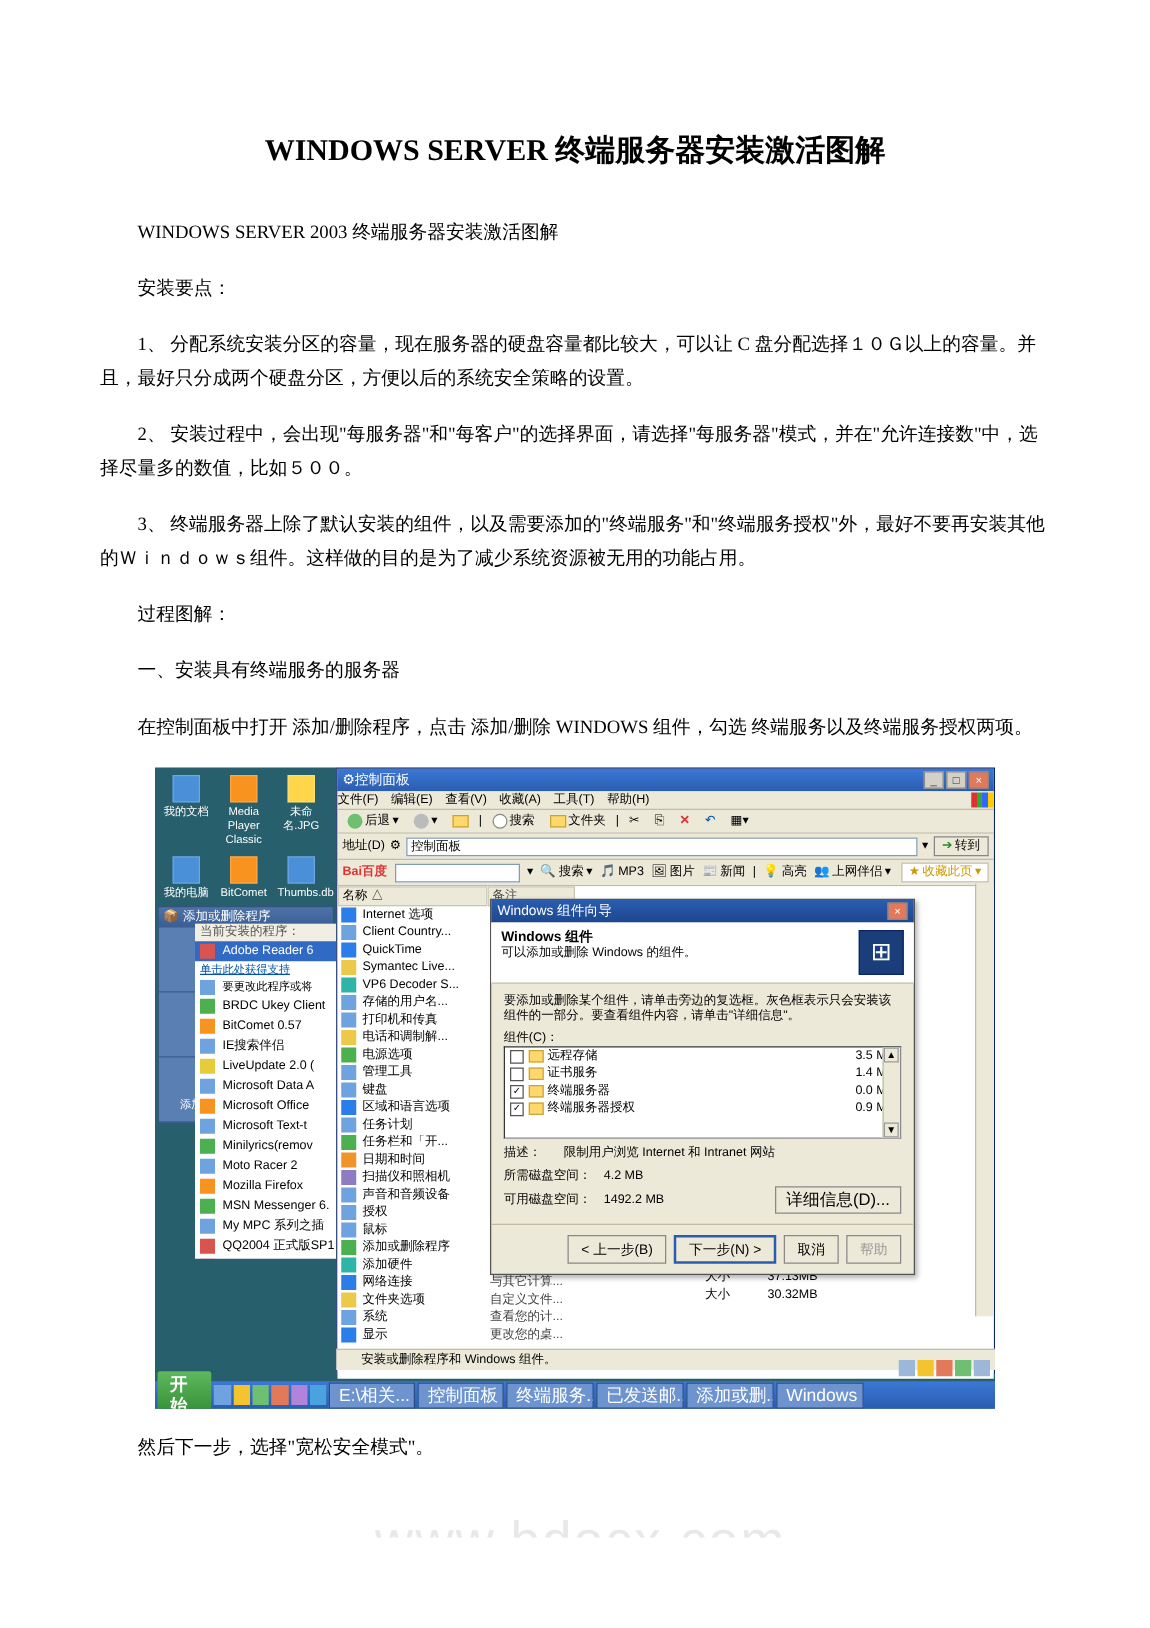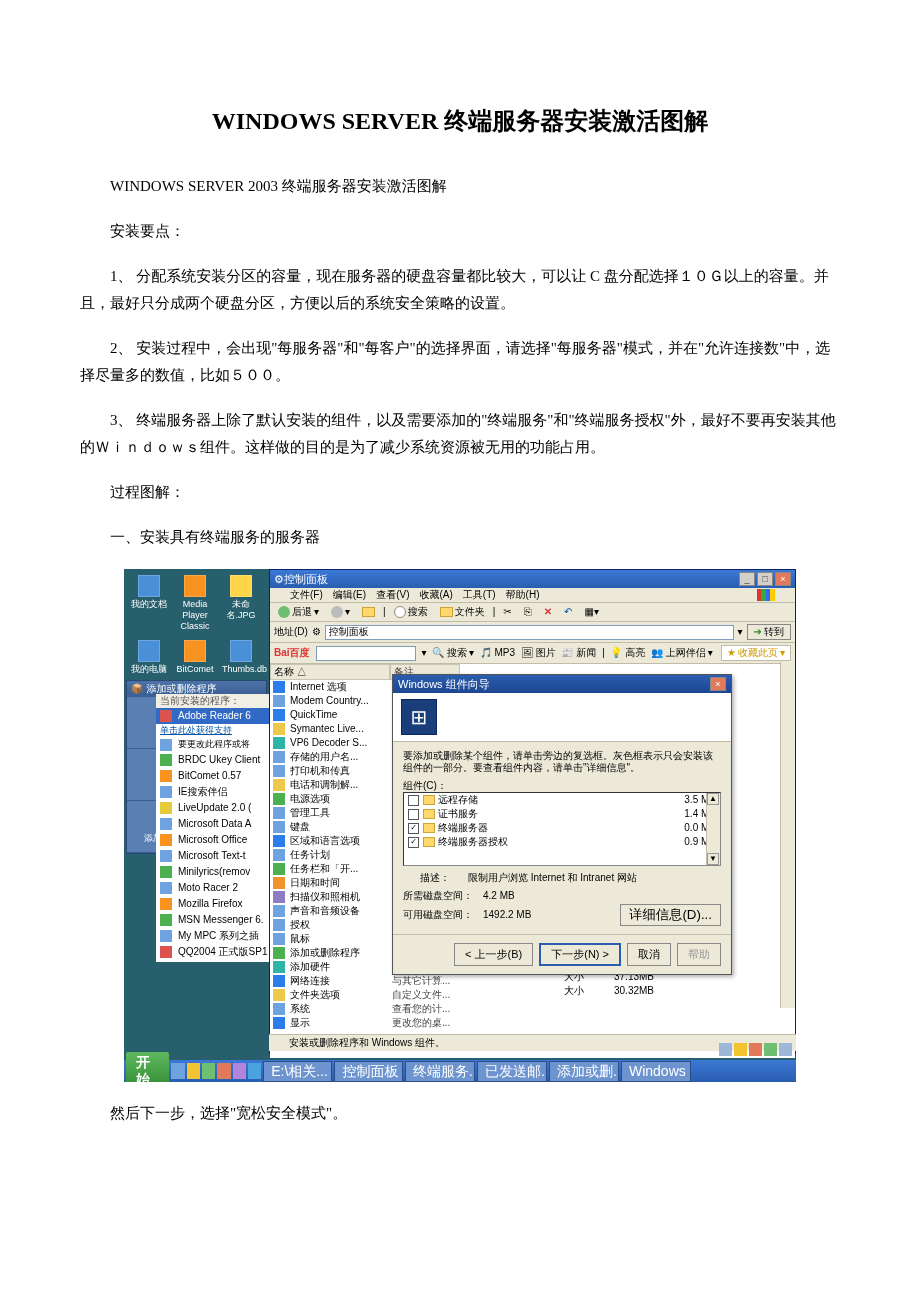--- a/index.html
+++ b/index.html
@@ -166,21 +166,21 @@
       margin-left: 2px;
       font-size: 9px;
       text-align: center;
       line-height: 12px;
       color: #333;
       cursor: pointer;
     }
     .wbtn.close { background: #e2795a; color: #fff; }
     .menubar {
       background: #ece9d8;
-      padding: 1px 20px;
+      padding: 1px 0;
       font-size: 10px;
       display: flex;
       gap: 10px;
       border-bottom: 1px solid #c0bca8;
     }
     .menubar span { cursor: pointer; }
     .flag {
       margin-left: auto;
       width: 18px; height: 12px;
       background: linear-gradient(90deg,#d33 25%,#3a3 25% 50%,#36f 50% 75%,#fc0 75%);
@@ -381,21 +381,21 @@
       width: 12px; height: 12px;
       background: #ece9d8;
       border: 1px solid #999;
       position: absolute;
       left: 0;
       font-size: 8px; text-align: center;
       cursor: pointer;
     }
     .comp-wrap { position: relative; }
     .wiz-desc-line { margin-top: 6px; display: flex; gap: 8px; }
-    .wiz-desc-line .lab { width: 40px; margin-left: 17px; }
+    .wiz-desc-line .lab { width: 40px; }
     .wiz-space {
       margin-top: 6px;
       display: grid;
       grid-template-columns: 80px 80px 1fr;
       row-gap: 2px;
       align-items: center;
     }
     .detail-btn {
       border: 1px solid #888;
       padding: 1px 8px;
@@ -507,20 +507,21 @@
 <p class="para">WINDOWS SERVER 2003 终端服务器安装激活图解</p>
 <p class="para">安装要点：</p>
 <p class="para">1、 分配系统安装分区的容量，现在服务器的硬盘容量都比较大，可以让 C 盘分配选择１０Ｇ以上的容量。并且，最好只分成两个硬盘分区，方便以后的系统安全策略的设置。</p>
 <p class="para">2、 安装过程中，会出现"每服务器"和"每客户"的选择界面，请选择"每服务器"模式，并在"允许连接数"中，选择尽量多的数值，比如５００。</p>
 <p class="para">3、 终端服务器上除了默认安装的组件，以及需要添加的"终端服务"和"终端服务授权"外，最好不要再安装其他的Ｗｉｎｄｏｗｓ组件。这样做的目的是为了减少系统资源被无用的功能占用。</p>
 <p class="para">过程图解：</p>
 <p class="para">一、安装具有终端服务的服务器</p>
 
 <div class="screenshot-wrap">
   <div class="watermark">www.bdocx.com</div>
+  <p class="para">在控制面板中打开 添加/删除程序，点击 添加/删除 WINDOWS 组件，勾选 终端服务以及终端服务授权两项。</p>
 
   <div class="shot">
     <div class="desktop">
 
       <div class="left-col">
         <div class="desk-icons">
           <div class="desk-ic">
               <div class="sq"></div>
               <div class="lbl">我的文档</div>
             </div>
@@ -646,21 +647,21 @@
           <span class="baidu-btn">👥<span>上网伴侣</span> ▾</span>
           <span class="bookmark-btn">★<span>收藏此页</span> ▾</span>
         </div>
 
         <div class="cpl-body">
           <div class="cpl-list">
             <div class="colhd">
                 <div>名称 △</div>
               </div>
             <div class="cpl-row blue">Internet 选项</div>
-            <div class="cpl-row">Modem Country...</div>
+            <div class="cpl-row">Client Country...</div>
             <div class="cpl-row blue">QuickTime</div>
             <div class="cpl-row yellow">Symantec Live...</div>
             <div class="cpl-row teal">VP6 Decoder S...</div>
             <div class="cpl-row">存储的用户名...</div>
             <div class="cpl-row">打印机和传真</div>
             <div class="cpl-row yellow">电话和调制解...</div>
             <div class="cpl-row green">电源选项</div>
             <div class="cpl-row">管理工具</div>
             <div class="cpl-row">键盘</div>
             <div class="cpl-row blue">区域和语言选项</div>
@@ -735,20 +736,24 @@
         <span></span>
       </div>
 
       <div class="wizard">
         <div class="wiz-title">
           <span>Windows 组件向导</span>
           <span class="spacer"></span>
           <span class="wbtn close">×</span>
         </div>
         <div class="wiz-head">
+          <div class="txt">
+            <b>Windows 组件</b><br>
+            <span>可以添加或删除 Windows 的组件。</span>
+          </div>
           <div class="wiz-icon">⊞</div>
         </div>
         <div class="wiz-body">
           <div class="wiz-hint">要添加或删除某个组件，请单击旁边的复选框。灰色框表示只会安装该组件的一部分。要查看组件内容，请单击"详细信息"。</div>
           <div>组件(C)：</div>
           <div class="comp-wrap">
             <div class="comp-box">
               <div class="comp-row">
                 <span class="chk"></span>
                 <span class="nm">

